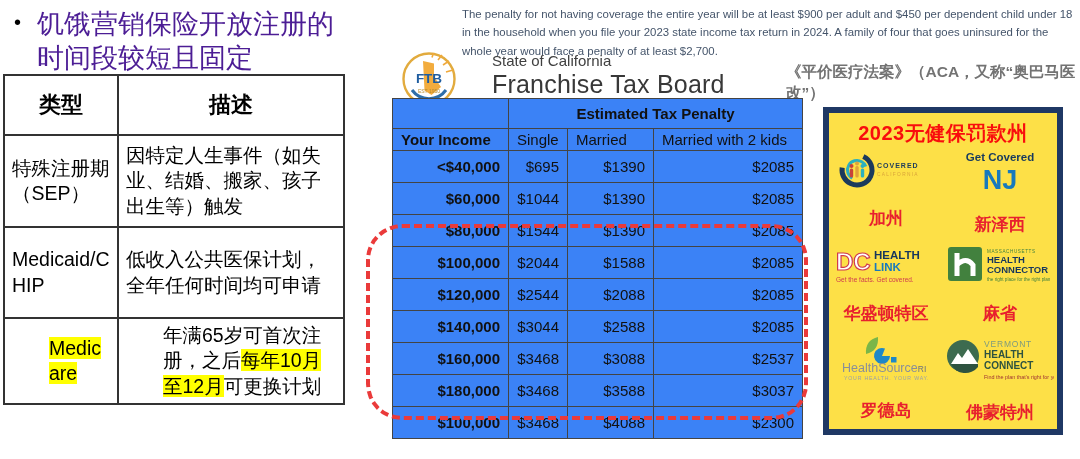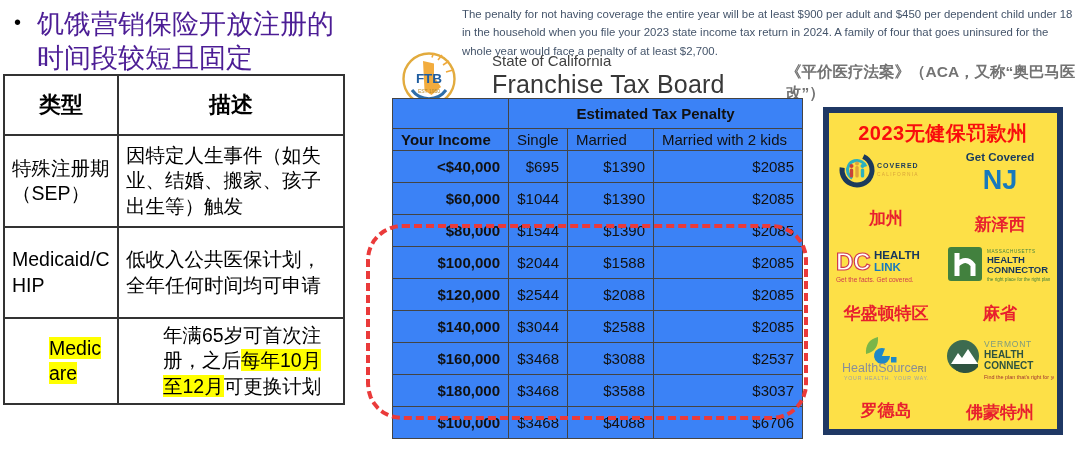--- a/index.html
+++ b/index.html
@@ -180,21 +180,21 @@
         <tr>
           <td class="income">$180,000</td>
           <td>$3468</td>
           <td>$3588</td>
           <td>$3037</td>
         </tr>
         <tr>
           <td class="income">$100,000</td>
           <td>$3468</td>
           <td>$4088</td>
-          <td>$6706</td>
+          <td>$2300</td>
         </tr>
       </tbody>
   </table>
 
   <div class="dashed-box"></div>
 
   <div class="states-box">
     <div class="states-title">2023无健保罚款州</div>
     <div class="states-grid">
 

